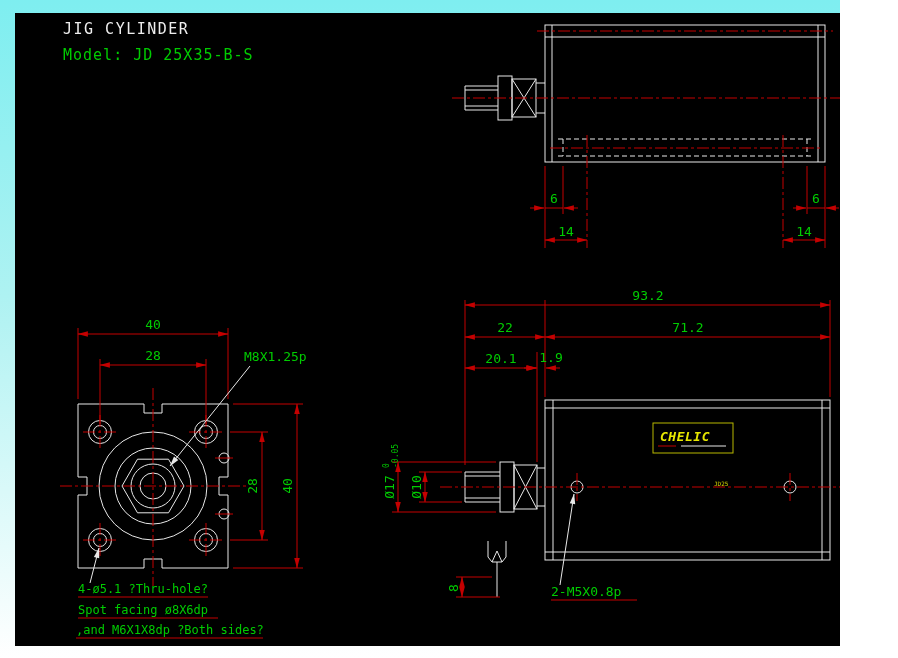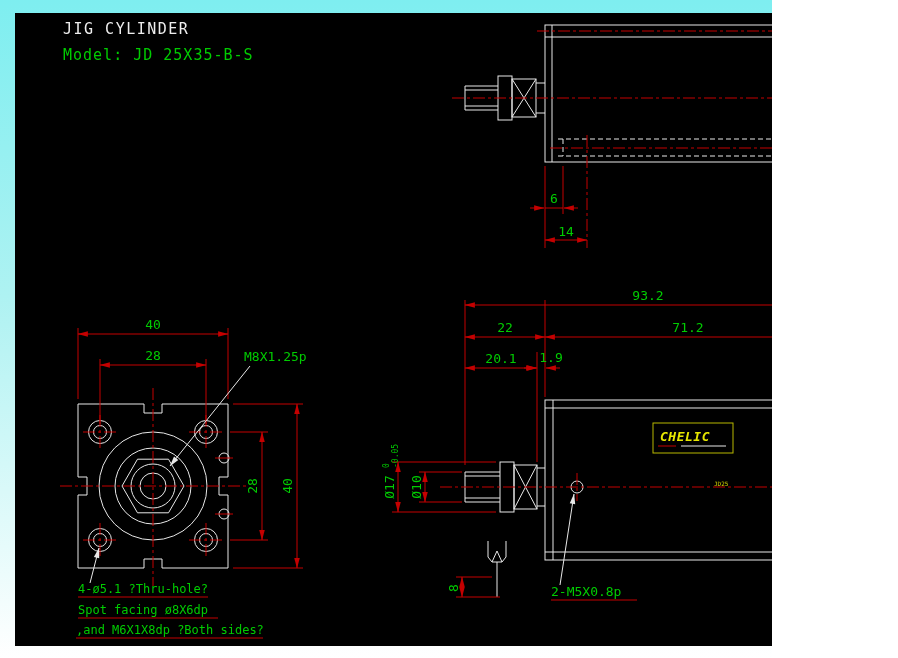--- a/index.html
+++ b/index.html
@@ -1,18 +1,18 @@
 <!DOCTYPE html>
 <html><head>
 <meta charset="utf-8">
 <style>
   html,body{margin:0;padding:0;}
-  .stage{position:relative;width:756px;height:658px;overflow:hidden;
+  .stage{position:relative;width:840px;height:658px;overflow:hidden;
     background:linear-gradient(180deg,#7eeef0 0%,#aef2f2 45%,#ffffff 100%);
-    font-family:"DejaVu Sans Mono",monospace;padding-left:16px;}
+    font-family:"DejaVu Sans Mono",monospace;}
   svg{position:absolute;left:0;top:0;}
   
   .w  {stroke:#e8e8e8;fill:none;stroke-width:1;}
   .wd {stroke:#e8e8e8;fill:none;stroke-width:1;stroke-dasharray:5 3;}
   .r  {stroke:#c40000;fill:none;stroke-width:1;}
   .rc {stroke:#c40000;fill:none;stroke-width:1;stroke-dasharray:12 3 3 3;}
   .y  {stroke:#b8b800;fill:none;stroke-width:1;}
   text{font-family:"DejaVu Sans Mono",monospace;}
   .gt {fill:#00cc00;font-size:13px;}
   .gt12{fill:#00cc00;font-size:12px;}

